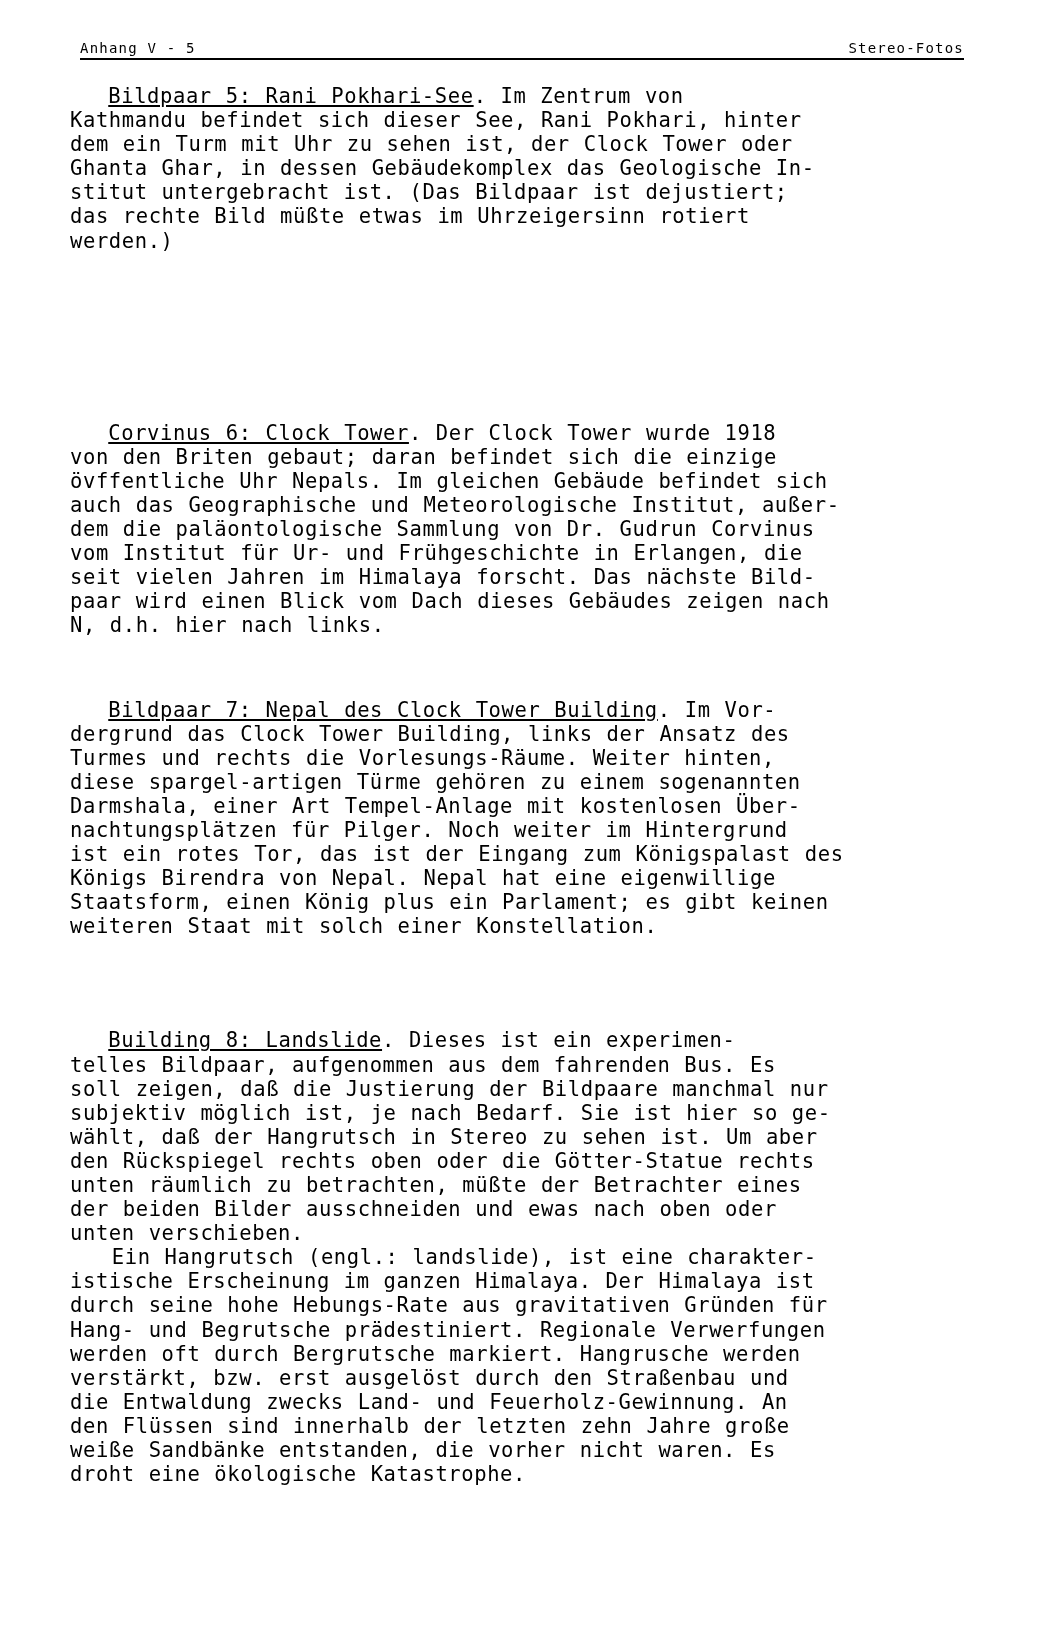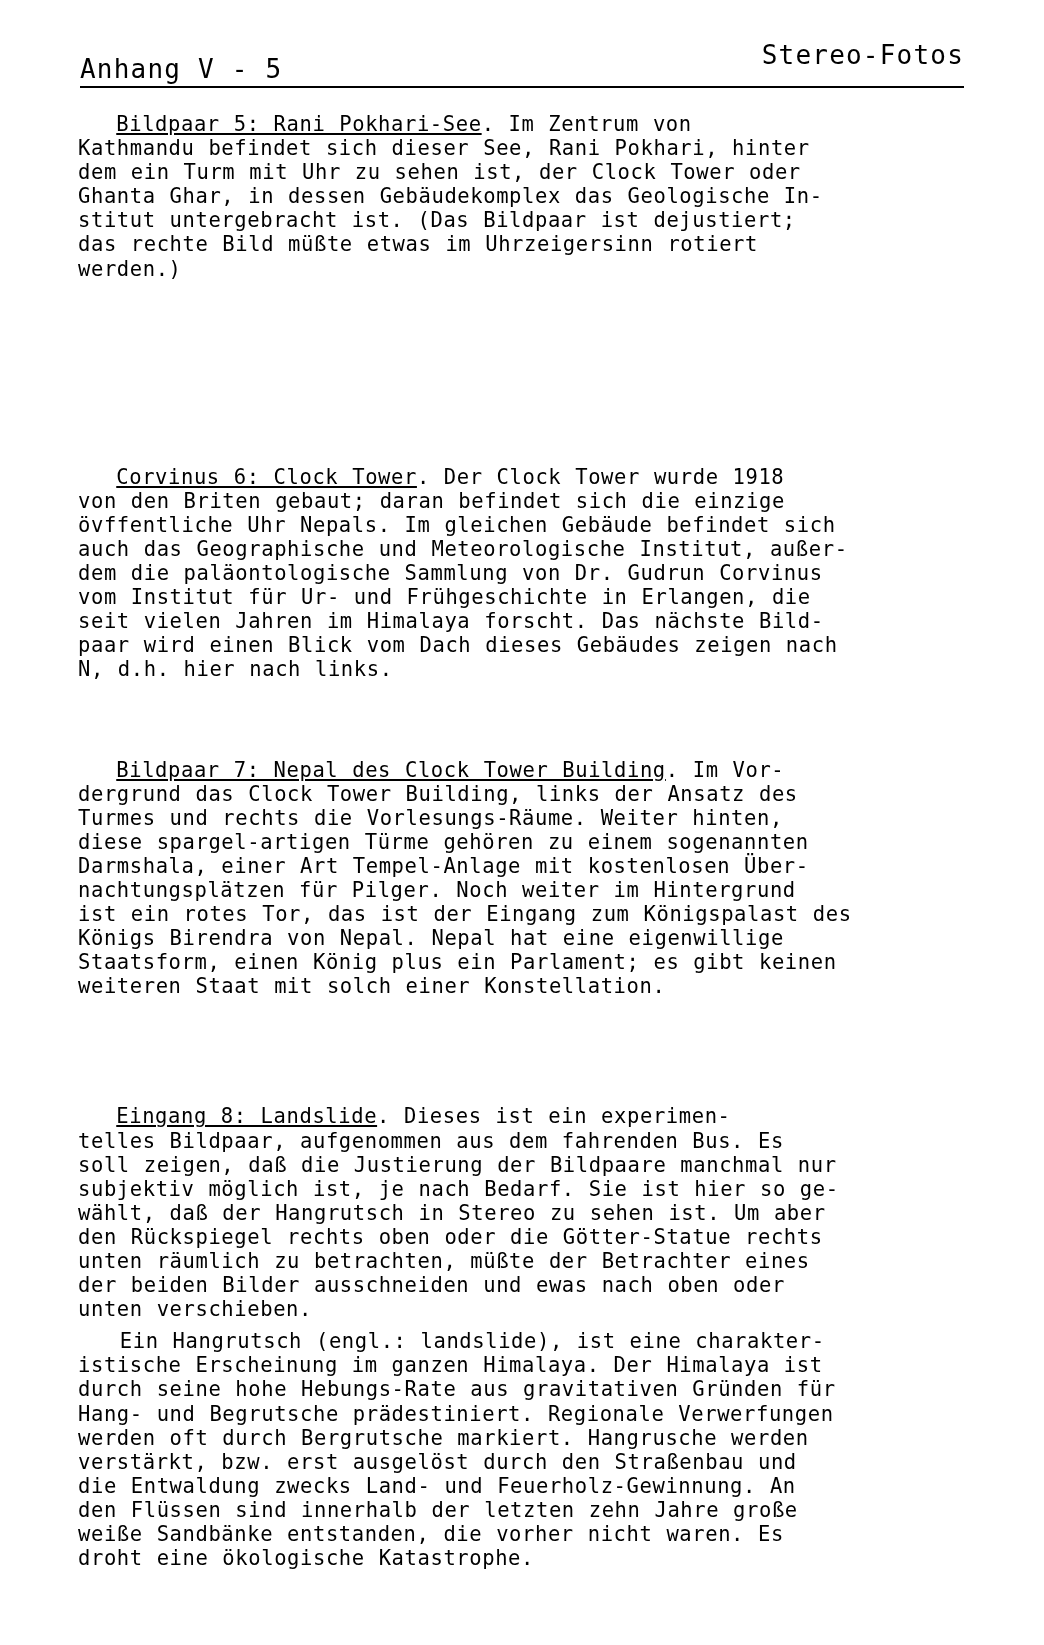--- a/index.html
+++ b/index.html
@@ -19,53 +19,53 @@
     position: relative;
     width: 1044px;
     height: 1645px;
     box-sizing: border-box;
     padding: 40px 70px 0 70px;
   }
   .header {
     display: flex;
     justify-content: space-between;
     align-items: flex-end;
-    font-size: 26px;
+    font-size: 14px;
     letter-spacing: 1.2px;
     padding: 0 10px 2px 10px;
     margin-bottom: 22px;
   }
   .header-left {
     border-bottom: 2px solid #000;
     padding-bottom: 2px;
     white-space: pre;
   }
   .header-right {
     border-bottom: 2px solid #000;
-    padding-bottom: 16px;
+    padding-bottom: 2px;
     white-space: pre;
   }
   .hdr-spacer {
     flex: 1;
     border-bottom: 2px solid #000;
     margin: 0 0 0 0;
     height: 0;
     align-self: flex-end;
     padding-bottom: 2px;
   }
   .block {
     margin-bottom: 0;
   }
   .para {
     font-size: 20.5px;
     line-height: 24.1px;
     letter-spacing: 0.6px;
     white-space: pre-wrap;
     word-spacing: 1px;
-    margin: 8px;
+    margin: 0;
   }
   .lead {
     text-decoration: underline;
   }
   .gap-1 { height: 168px; }
   .gap-2 { height: 60px; }
   .gap-3 { height: 90px; }
   .indent { display: inline-block; width: 3.1ch; }
 </style>
 </head>
@@ -114,21 +114,21 @@
 nachtungsplätzen für Pilger. Noch weiter im Hintergrund
 ist ein rotes Tor, das ist der Eingang zum Königspalast des
 Königs Birendra von Nepal. Nepal hat eine eigenwillige
 Staatsform, einen König plus ein Parlament; es gibt keinen
 weiteren Staat mit solch einer Konstellation.</span></p>
   </div>
 
   <div class="gap-3"></div>
 
   <div class="block">
-    <p class="para"><span class="indent"></span><span class="lead">Eingang 8: Landslide</span><span>. Dieses ist ein experimen-
+    <p class="para"><span class="indent"></span><span class="lead">Building 8: Landslide</span><span>. Dieses ist ein experimen-
 telles Bildpaar, aufgenommen aus dem fahrenden Bus. Es
 soll zeigen, daß die Justierung der Bildpaare manchmal nur
 subjektiv möglich ist, je nach Bedarf. Sie ist hier so ge-
 wählt, daß der Hangrutsch in Stereo zu sehen ist. Um aber
 den Rückspiegel rechts oben oder die Götter-Statue rechts
 unten räumlich zu betrachten, müßte der Betrachter eines
 der beiden Bilder ausschneiden und ewas nach oben oder
 unten verschieben.</span></p>
     <p class="para">   Ein Hangrutsch (engl.: landslide), ist eine charakter-
 istische Erscheinung im ganzen Himalaya. Der Himalaya ist

